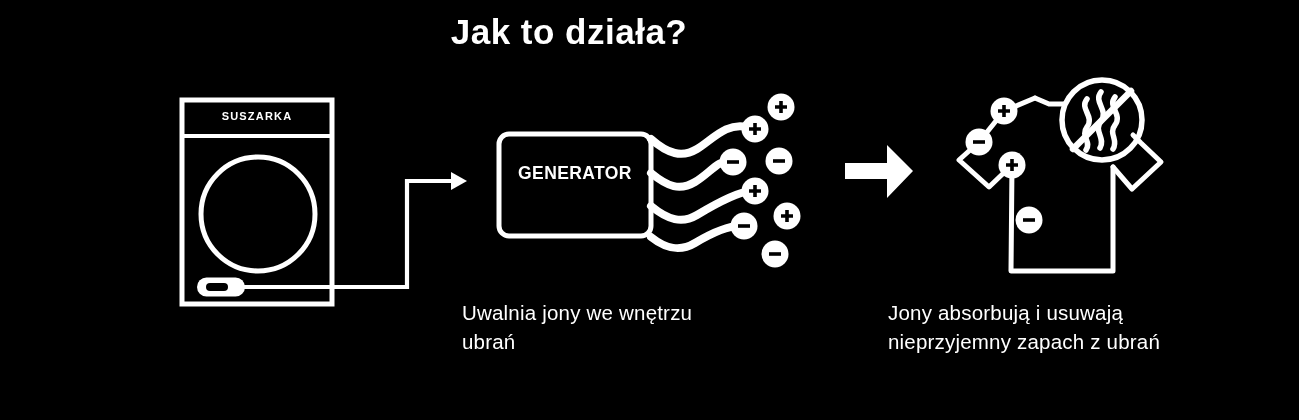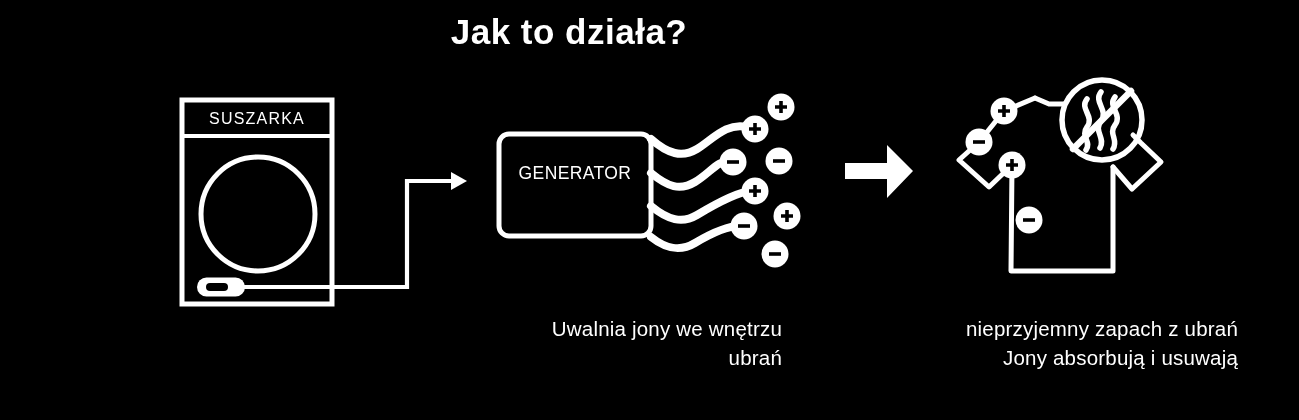--- a/index.html
+++ b/index.html
@@ -15,30 +15,30 @@
   svg.art{position:absolute;left:0;top:0;width:1299px;height:420px;display:block;}
   .white-stroke{stroke:#fff;fill:none;}
   .title{
     position:absolute;left:0;right:0;top:12px;
     text-align:center;
     font-size:35px;font-weight:700;letter-spacing:.5px;
   }
   .dryer-label{
     position:absolute;left:182px;top:110px;width:150px;
     text-align:center;
-    font-size:16px;font-weight:400;letter-spacing:1.2px;
+    font-size:11px;font-weight:700;letter-spacing:1.2px;
   }
   .generator-label{
     position:absolute;left:497px;top:162px;width:156px;
     text-align:center;
-    font-size:17.5px;font-weight:400;letter-spacing:.4px;line-height:22px;
+    font-size:17.5px;font-weight:700;letter-spacing:.4px;line-height:22px;
   }
   .caption{
-    position:absolute;top:314px;
-    text-align:right;
+    position:absolute;top:298px;
+    text-align:left;
     font-size:20.5px;font-weight:400;letter-spacing:.2px;line-height:29px;
   }
   .caption.generator-caption{left:462px;width:320px;}
   .caption.shirt-caption{left:888px;width:350px;}
 </style>
 </head>
 <body>
 
 <div class="stage">
 
@@ -122,17 +122,17 @@
   <div class="generator-label">
     <div>GENERATOR</div>
   </div>
 
   <div class="caption generator-caption">
     <div>Uwalnia jony we wnętrzu</div>
     <div>ubrań</div>
   </div>
 
   <div class="caption shirt-caption">
+    <div>Jony absorbują i usuwają</div>
     <div>nieprzyjemny zapach z ubrań</div>
-    <div>Jony absorbują i usuwają</div>
   </div>
 
 </div>
 
 </body></html>

